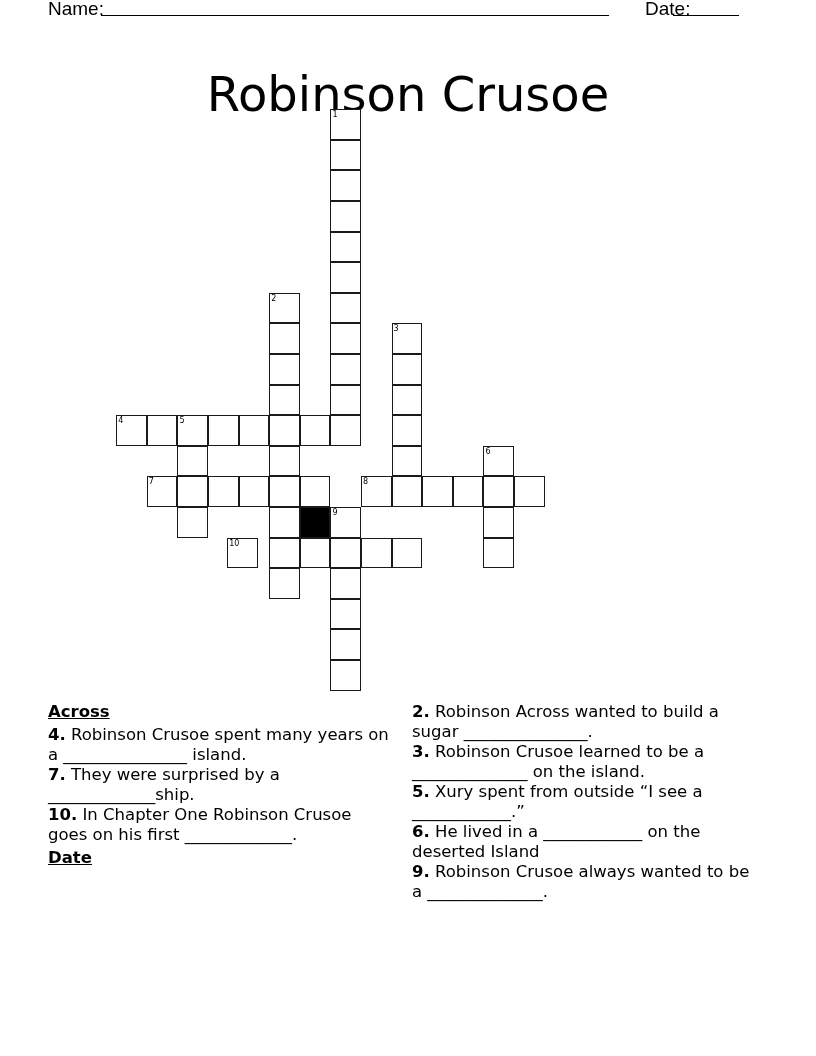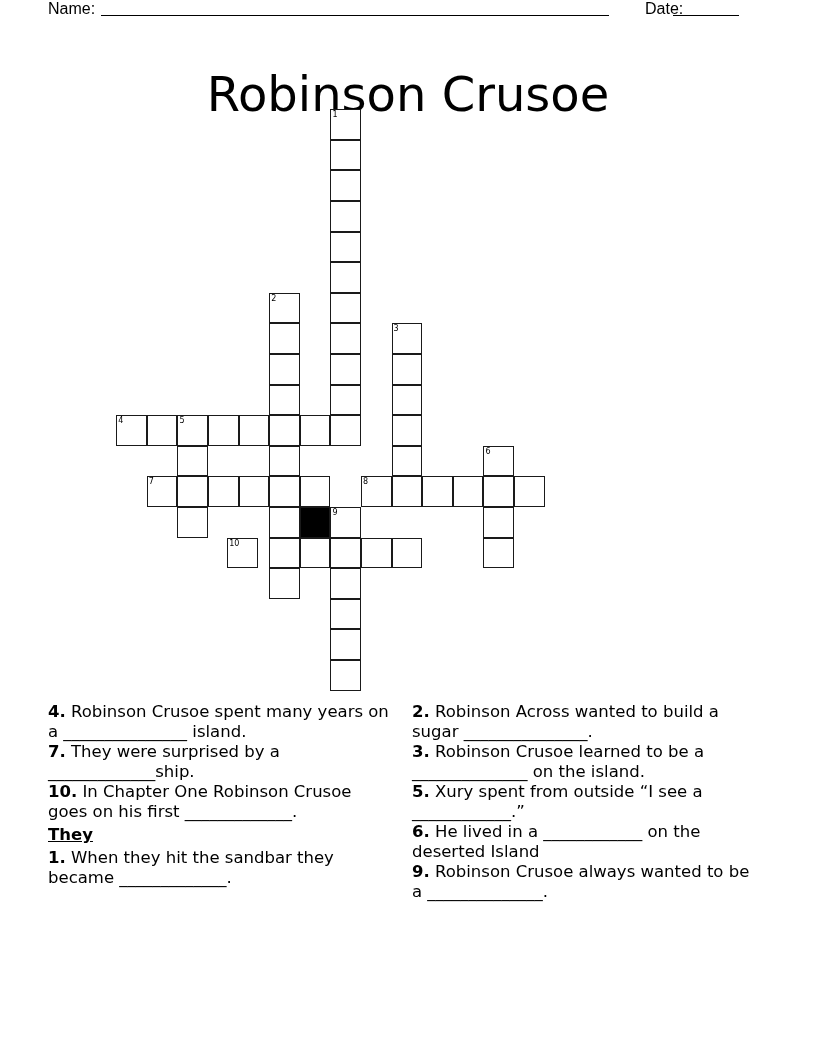--- a/index.html
+++ b/index.html
@@ -1,19 +1,19 @@
 <!DOCTYPE html>
 <html><head>
 <meta charset="utf-8">
 <style>
   html, body { margin: 0; padding: 0; background: #ffffff; }
   body { width: 816px; height: 1056px; position: relative; overflow: hidden; color: #000; }
   .header-line {
     position: absolute; top: 0; left: 48px; width: 700px; height: 20px;
-    font-family: "Liberation Sans", sans-serif; font-size: 16px; line-height: 18px;
+    font-family: "Liberation Sans", sans-serif; font-size: 19px; line-height: 18px;
   }
   .header-line .name-label { position: absolute; left: 0; top: 0; }
   .header-line .name-blank { position: absolute; left: 53px; top: 0; width: 508px; border-bottom: 1px solid #000; height: 15px; }
   .header-line .date-label { position: absolute; left: 597px; top: 0; }
   .header-line .date-blank { position: absolute; left: 625px; top: 0; width: 66px; border-bottom: 1px solid #000; height: 15px; }
   .title {
     position: absolute; top: 32px; left: 0; width: 816px; text-align: center;
     font-family: "DejaVu Sans", sans-serif; font-size: 48px; line-height: 60px; font-weight: normal;
     letter-spacing: 0px;
   }
@@ -126,25 +126,25 @@
     <div class="cell" style="left: 228px; top: 538.4px;">
       <span class="num">10</span>
     </div>
     <div class="cell" style="left: 300.6px; top: 538.4px;"></div>
     <div class="cell" style="left: 361.8px; top: 538.4px;"></div>
     <div class="cell" style="left: 392.4px; top: 538.4px;"></div>
     <div class="cell black" style="left: 300.6px; top: 507.8px;"></div>
   </div>
 
 <div class="clues left">
+  <div class="section-title">Across</div>
   <p class="clue"><span class="cnum">4.</span><span> Robinson Crusoe spent many years on a _______________ island.</span></p>
   <p class="clue"><span class="cnum">7.</span><span> They were surprised by a _____________ship.</span></p>
   <p class="clue"><span class="cnum">10.</span><span> In Chapter One Robinson Crusoe goes on his first _____________.</span></p>
-  <div class="section-title down">They</div>
-  <p class="clue"><span class="cnum">1.</span><span> When they hit the sandbar they became _____________.</span></p>
+  <div class="section-title down">Date</div>
 </div>
 
 <div class="clues right">
   <p class="clue"><span class="cnum">2.</span><span> Robinson Across wanted to build a sugar _______________.</span></p>
   <p class="clue"><span class="cnum">3.</span><span> Robinson Crusoe learned to be a ______________ on the island.</span></p>
   <p class="clue"><span class="cnum">5.</span><span> Xury spent from outside “I see a ____________.”</span></p>
   <p class="clue"><span class="cnum">6.</span><span> He lived in a ____________ on the deserted Island</span></p>
   <p class="clue"><span class="cnum">9.</span><span> Robinson Crusoe always wanted to be a ______________.</span></p>
 </div>
 

